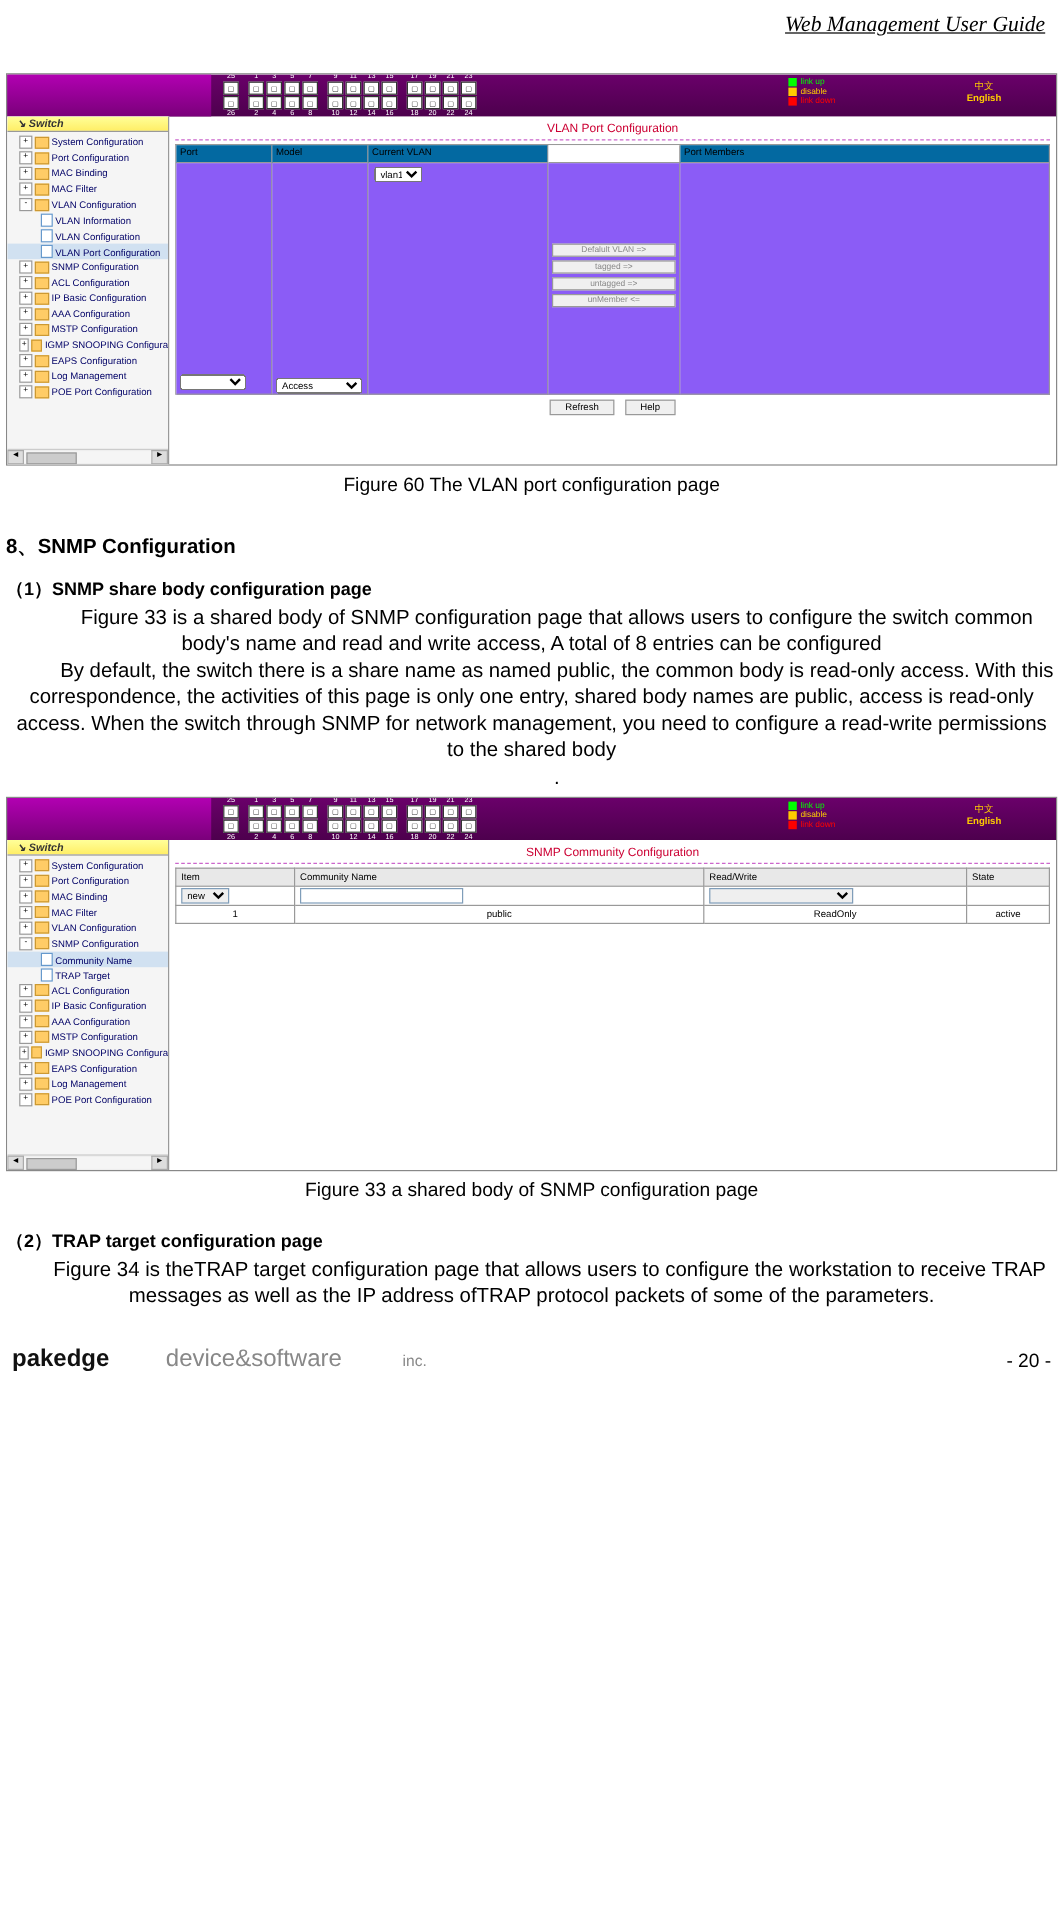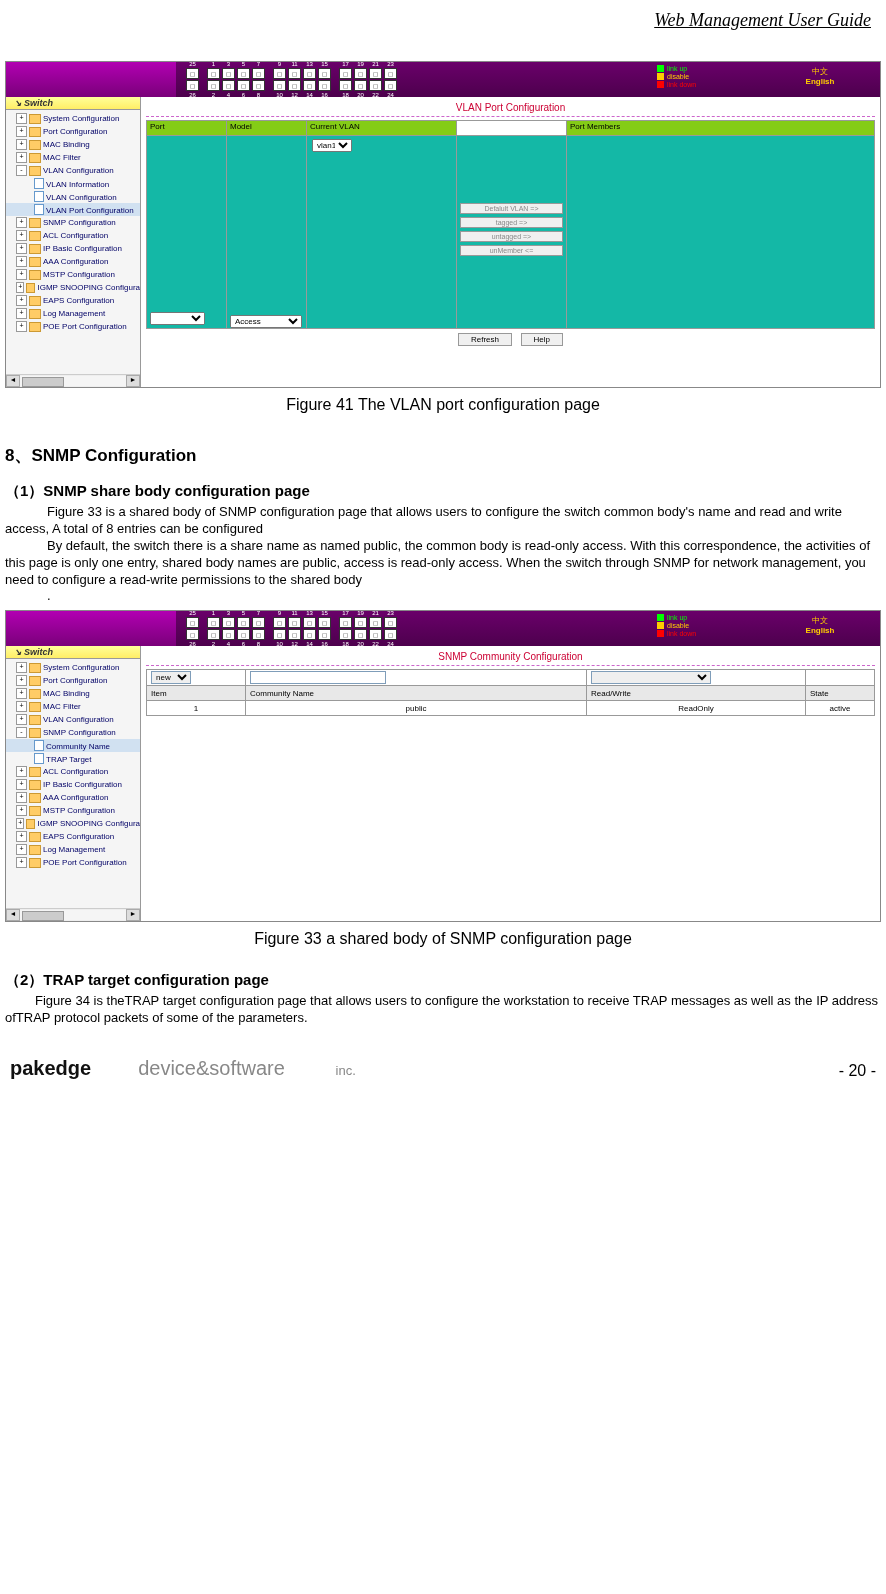--- a/index.html
+++ b/index.html
@@ -31,42 +31,42 @@
   .ss-scroll { position:absolute; bottom:0; left:0; right:0; height:12px; background:#eee; border-top:1px solid #ccc; display:flex; align-items:center;}
   .ss-scroll .arr { width:12px; height:10px; background:#ddd; border:1px solid #aaa; font-size:7px; text-align:center;}
   .ss-scroll .track { flex:1; height:10px; background:#f5f5f5; position:relative;}
   .ss-scroll .thumb { position:absolute; left:2px; width:40px; height:8px; top:1px; background:#ccc; border:1px solid #999;}
   .ss-main { flex: 1; padding: 2px 5px; position:relative;}
   .ss-title { text-align: center; color: #cc0033; font-size: 10px; padding: 3px 0; }
   .ss-hr-dash { border-bottom: 1px dashed #cc66cc; margin-bottom: 3px; }
   .ss-hint { text-align: right; font-size: 8px; padding-right: 10px; color:#333;}
   .vlan-grid { display: grid; grid-template-columns: 80px 80px 150px 110px 1fr; gap: 0; border-left:1px solid #999; border-top:1px solid #999; margin-top:2px;}
   .vlan-grid > div { border-right:1px solid #999; border-bottom:1px solid #999; padding:1px 3px; font-size:8px;}
-  .vlan-grid .hdr { background:#84cc16; height:12px;}
-  .vlan-grid .body { height: 190px; background:#14b8a6; position:relative;}
+  .vlan-grid .hdr { background:#0369a1; height:12px;}
+  .vlan-grid .body { height: 190px; background:#8b5cf6; position:relative;}
   .vlan-grid .body.port select{ width:55px; font-size:8px; position:absolute; bottom:3px; left:3px;}
   .vlan-grid .body.model select{ width:72px; font-size:8px; position:absolute; bottom:0; left:3px;}
   .vlan-grid .body.cvlan select{ width:40px; font-size:8px; margin:2px;}
   .vbtns { position:absolute; top:35%; left:3px; right:3px; display:flex; flex-direction:column; gap:3px;}
   .vbtns button { font-size:7px; padding:1px 4px; background:#f0f0f0; border:1px solid #999; color:#888;}
   .ss-footer-btns { text-align:center; padding:4px;}
   .ss-footer-btns button { font-size:8px; padding:1px 12px; margin:0 3px; background:#f0f0f0; border:1px solid #999;}
 
   .snmp-table { width:100%; border-collapse:collapse; font-size:8px; margin-top:3px;}
   .snmp-table th, .snmp-table td { border:1px solid #999; padding:1px 4px; text-align:left; height:12px;}
   .snmp-table th { background:#e8e8e8; font-weight:normal;}
   .snmp-table .c { text-align:center;}
   .snmp-table select, .snmp-table input { font-size:8px; border:1px solid #7f9db9;}
   .snmp-btns { text-align:center; padding:3px;}
   .snmp-btns button { font-size:8px; padding:1px 10px; margin:0 3px; background:#f0f0f0; border:1px solid #999;}
 
   .fig-caption { text-align: center; font-size: 16px; padding: 3px 0 15px 0; }
   .section-h { font-size: 17px; font-weight: bold; margin-top: 15px; margin-bottom: 15px; }
   .sub-h { font-size: 15px; font-weight: bold; margin-top: 8px; margin-bottom: 3px;}
-  .body-text { font-size: 13px; line-height: 1.3; }
+  .body-text { font-size: 17px; line-height: 1.3; text-align: center; }
   .body-text p { margin: 0; }
   .footer { display: flex; justify-content: space-between; align-items: flex-end; margin-top: 30px; border-top:0; padding:0 5px;}
   .footer .logo { font-size: 20px; letter-spacing:0;}
   .footer .logo .b { font-weight: 900; color:#111;}
   .footer .logo .g { color: #888; font-weight:400;margin-left:47px;}
   .footer .pg { font-size: 16px; }
 </style>
 </head>
 <body>
 
@@ -295,21 +295,21 @@
         </div>
         <div class="body"></div>
       </div>
       <div class="ss-footer-btns">
         <button>Refresh</button>
         <button>Help</button>
       </div>
     </div>
   </div>
 </div>
-<div class="fig-caption">Figure 41 The VLAN port configuration page</div>
+<div class="fig-caption">Figure 60 The VLAN port configuration page</div>
 
 <div class="section-h">8、SNMP Configuration</div>
 
 <div class="sub-h">（1）SNMP share body configuration page</div>
 <div class="body-text">
   <p><span style="display:inline-block;width:42px"></span><span>Figure 33 is a shared body of SNMP configuration page that allows users to configure the switch common body's name and read and write access, A total of 8 entries can be configured</span></p>
   <p><span style="display:inline-block;width:42px"></span><span>By default, the switch there is a share name as named public, the common body is read-only access. With this correspondence, the activities of this page is only one entry, shared body names are public, access is read-only access. When the switch through SNMP for network management, you need to configure a read-write permissions to the shared body</span></p>
   <p><span style="display:inline-block;width:42px"></span><span>.</span></p>
 </div>
 
@@ -505,30 +505,30 @@
           </span>
         <span class="arr">►</span>
       </div>
     </div>
     <div class="ss-main">
       <div class="ss-title">SNMP Community Configuration</div>
       <div class="ss-hr-dash"></div>
       <table class="snmp-table">
         <tbody>
             <tr>
+          <th style="width:90px">Item</th>
+          <th>Community Name</th>
+          <th style="width:210px">Read/Write</th>
+          <th style="width:60px">State</th>
+        </tr>
+        <tr>
           <td><select style="width:40px"><option>new</option></select></td>
           <td><input type="text" style="width: 130px;"></td>
           <td><select style="width:120px"><option></option></select></td>
           <td></td>
-        </tr>
-        <tr>
-          <th style="width:90px">Item</th>
-          <th>Community Name</th>
-          <th style="width:210px">Read/Write</th>
-          <th style="width:60px">State</th>
         </tr>
         <tr>
           <td class="c">1</td>
           <td class="c">public</td>
           <td class="c">ReadOnly</td>
           <td class="c">active</td>
         </tr>
       </tbody>
         </table>
     </div>

